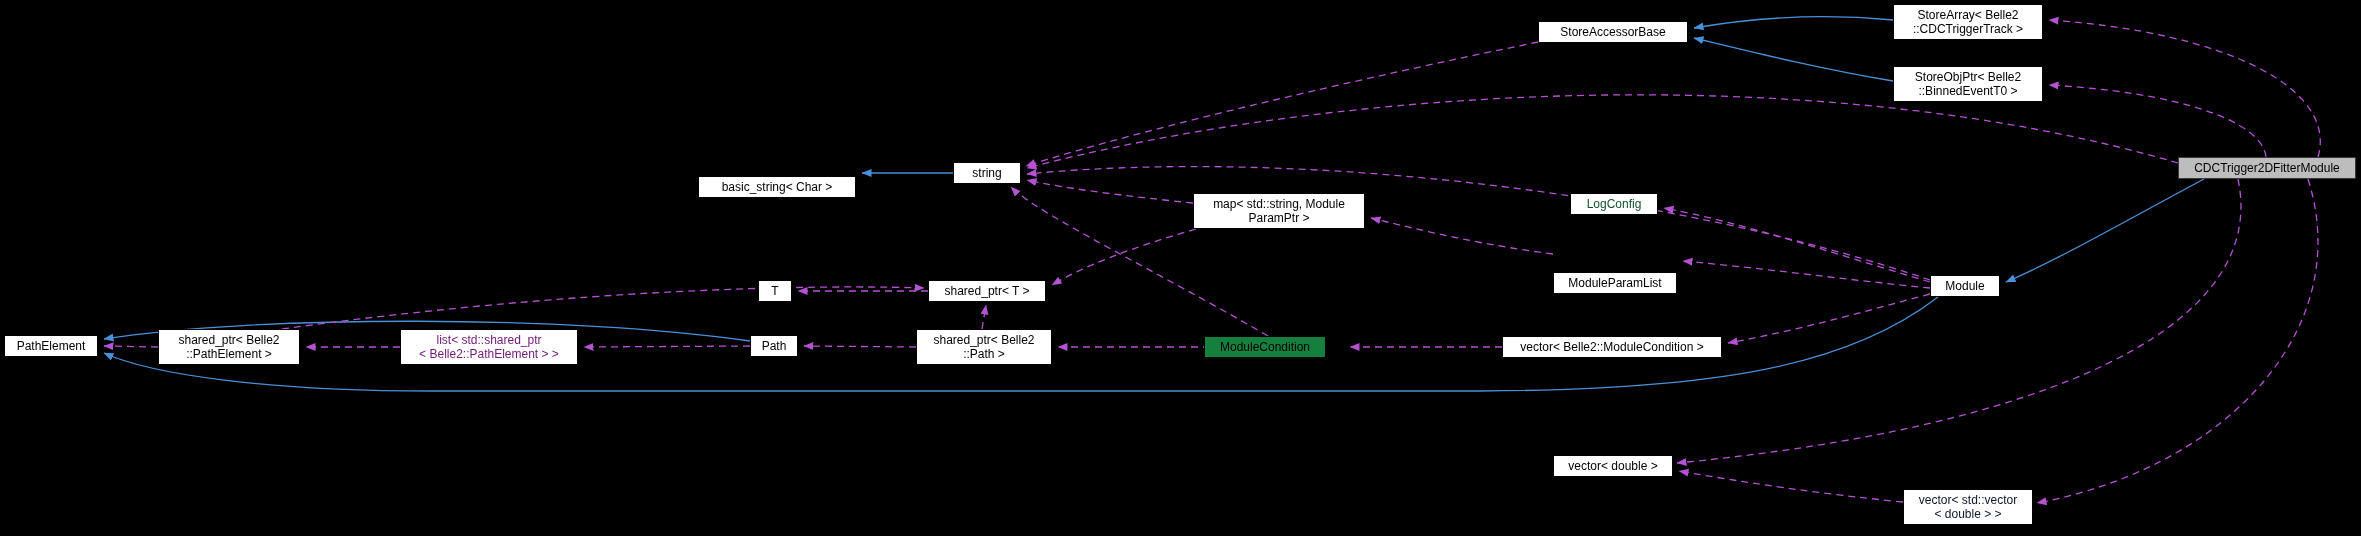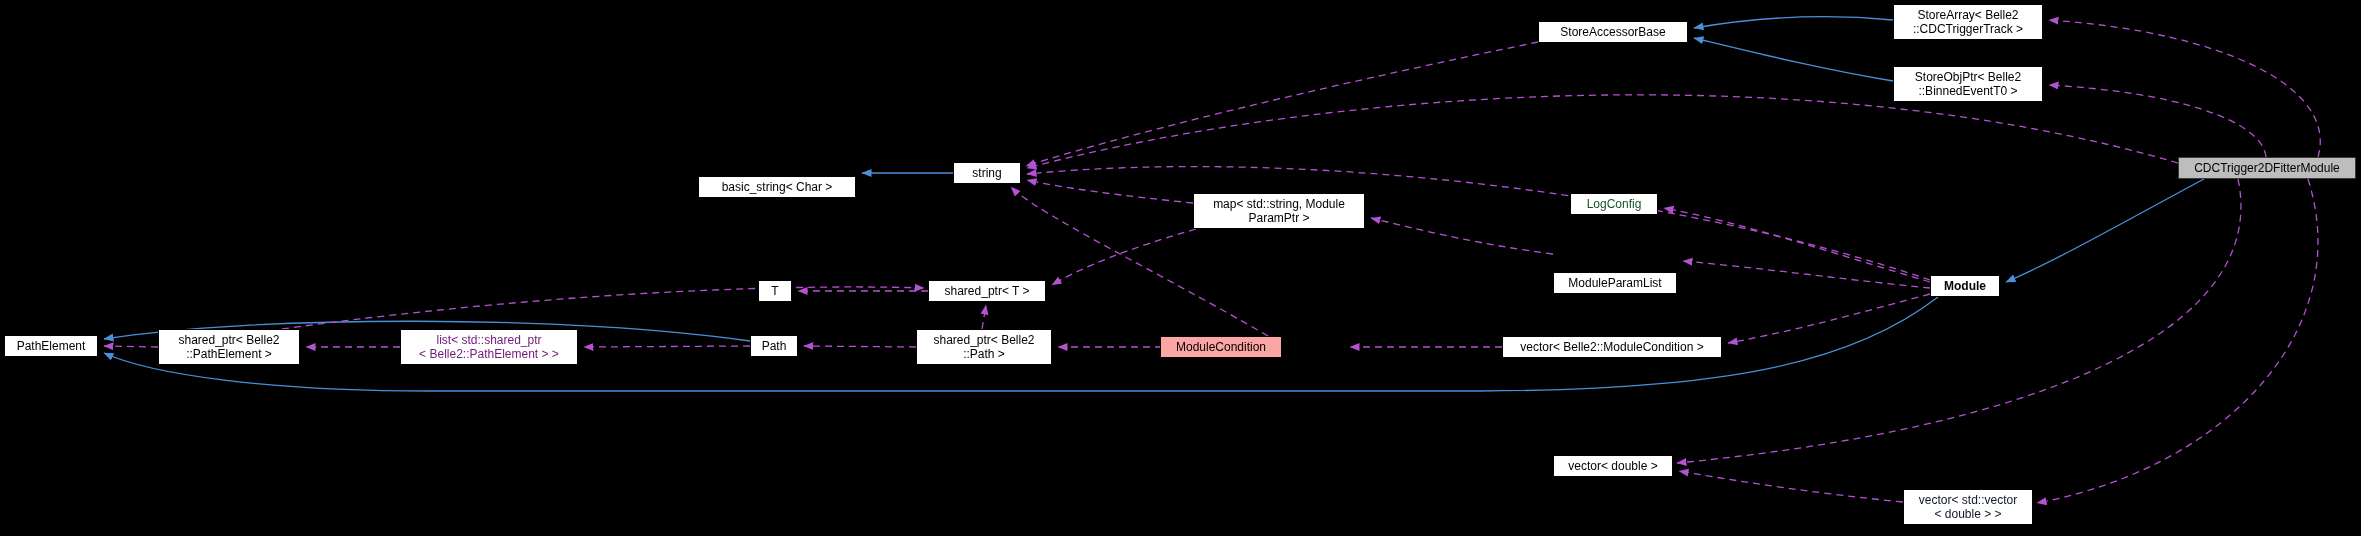--- a/index.html
+++ b/index.html
@@ -119,42 +119,42 @@
       </div>
       <div class="node" style="left: 1553px; top: 247px; width: 124px; height: 22px; background: rgb(255, 255, 255); color: rgb(0, 0, 0); border: 1px solid rgb(0, 0, 0); margin-top: 25px;">
         <div class="line">ModuleParamList</div>
       </div>
       <div class="node" style="left: 758px; top: 280px; width: 34px; height: 22px; background: rgb(255, 255, 255); color: rgb(0, 0, 0); border: 1px solid rgb(0, 0, 0);">
         <div class="line">T</div>
       </div>
       <div class="node" style="left: 928px; top: 280px; width: 118px; height: 22px; background: rgb(255, 255, 255); color: rgb(0, 0, 0); border: 1px solid rgb(0, 0, 0);">
         <div class="line">shared_ptr&lt; T &gt;</div>
       </div>
-      <div class="node" style="left: 1930px; top: 275px; width: 70px; height: 22px; background: rgb(255, 255, 255); color: rgb(0, 0, 0); border: 1px solid rgb(0, 0, 0); font-weight: bold;">
+      <div class="node" style="left: 1930px; top: 275px; width: 70px; height: 22px; background: rgb(255, 255, 255); color: rgb(0, 0, 0); border: 1px solid rgb(0, 0, 0);">
         <div class="line">Module</div>
       </div>
       <div class="node" style="left: 4px; top: 335px; width: 94px; height: 22px; background: rgb(255, 255, 255); color: rgb(0, 0, 0); border: 1px solid rgb(0, 0, 0);">
         <div class="line">PathElement</div>
       </div>
       <div class="node" style="left: 158px; top: 329px; width: 142px; height: 36px; background: rgb(255, 255, 255); color: rgb(0, 0, 0); border: 1px solid rgb(0, 0, 0);">
         <div class="line">shared_ptr&lt; Belle2</div>
         <div class="line">::PathElement &gt;</div>
       </div>
       <div class="node" style="left: 400px; top: 329px; width: 178px; height: 36px; background: rgb(255, 255, 255); color: #701a75; border: 1px solid rgb(0, 0, 0);">
         <div class="line">list&lt; std::shared_ptr</div>
         <div class="line">&lt; Belle2::PathElement &gt; &gt;</div>
       </div>
       <div class="node" style="left: 750px; top: 335px; width: 48px; height: 22px; background: rgb(255, 255, 255); color: rgb(0, 0, 0); border: 1px solid rgb(0, 0, 0);">
         <div class="line">Path</div>
       </div>
       <div class="node" style="left: 916px; top: 329px; width: 136px; height: 36px; background: rgb(255, 255, 255); color: rgb(0, 0, 0); border: 1px solid rgb(0, 0, 0);">
         <div class="line">shared_ptr&lt; Belle2</div>
         <div class="line">::Path &gt;</div>
       </div>
-      <div class="node" style="left: 1160px; top: 336px; width: 122px; height: 22px; background: #fca5a5; color: rgb(0, 0, 0); border: 1px solid rgb(0, 0, 0);">
+      <div class="node" style="left: 1204px; top: 336px; width: 122px; height: 22px; background: #15803d; color: rgb(0, 0, 0); border: 1px solid rgb(0, 0, 0);">
         <div class="line">ModuleCondition</div>
       </div>
       <div class="node" style="left: 1502px; top: 336px; width: 220px; height: 22px; background: rgb(255, 255, 255); color: rgb(0, 0, 0); border: 1px solid rgb(0, 0, 0);">
         <div class="line">vector&lt; Belle2::ModuleCondition &gt;</div>
       </div>
       <div class="node" style="left: 1553px; top: 455px; width: 120px; height: 22px; background: rgb(255, 255, 255); color: rgb(0, 0, 0); border: 1px solid rgb(0, 0, 0);">
         <div class="line">vector&lt; double &gt;</div>
       </div>
       <div class="node" style="left: 1903px; top: 489px; width: 130px; height: 36px; background: rgb(255, 255, 255); color: #0f172a; border: 1px solid rgb(0, 0, 0);">
         <div class="line">vector&lt; std::vector</div>

